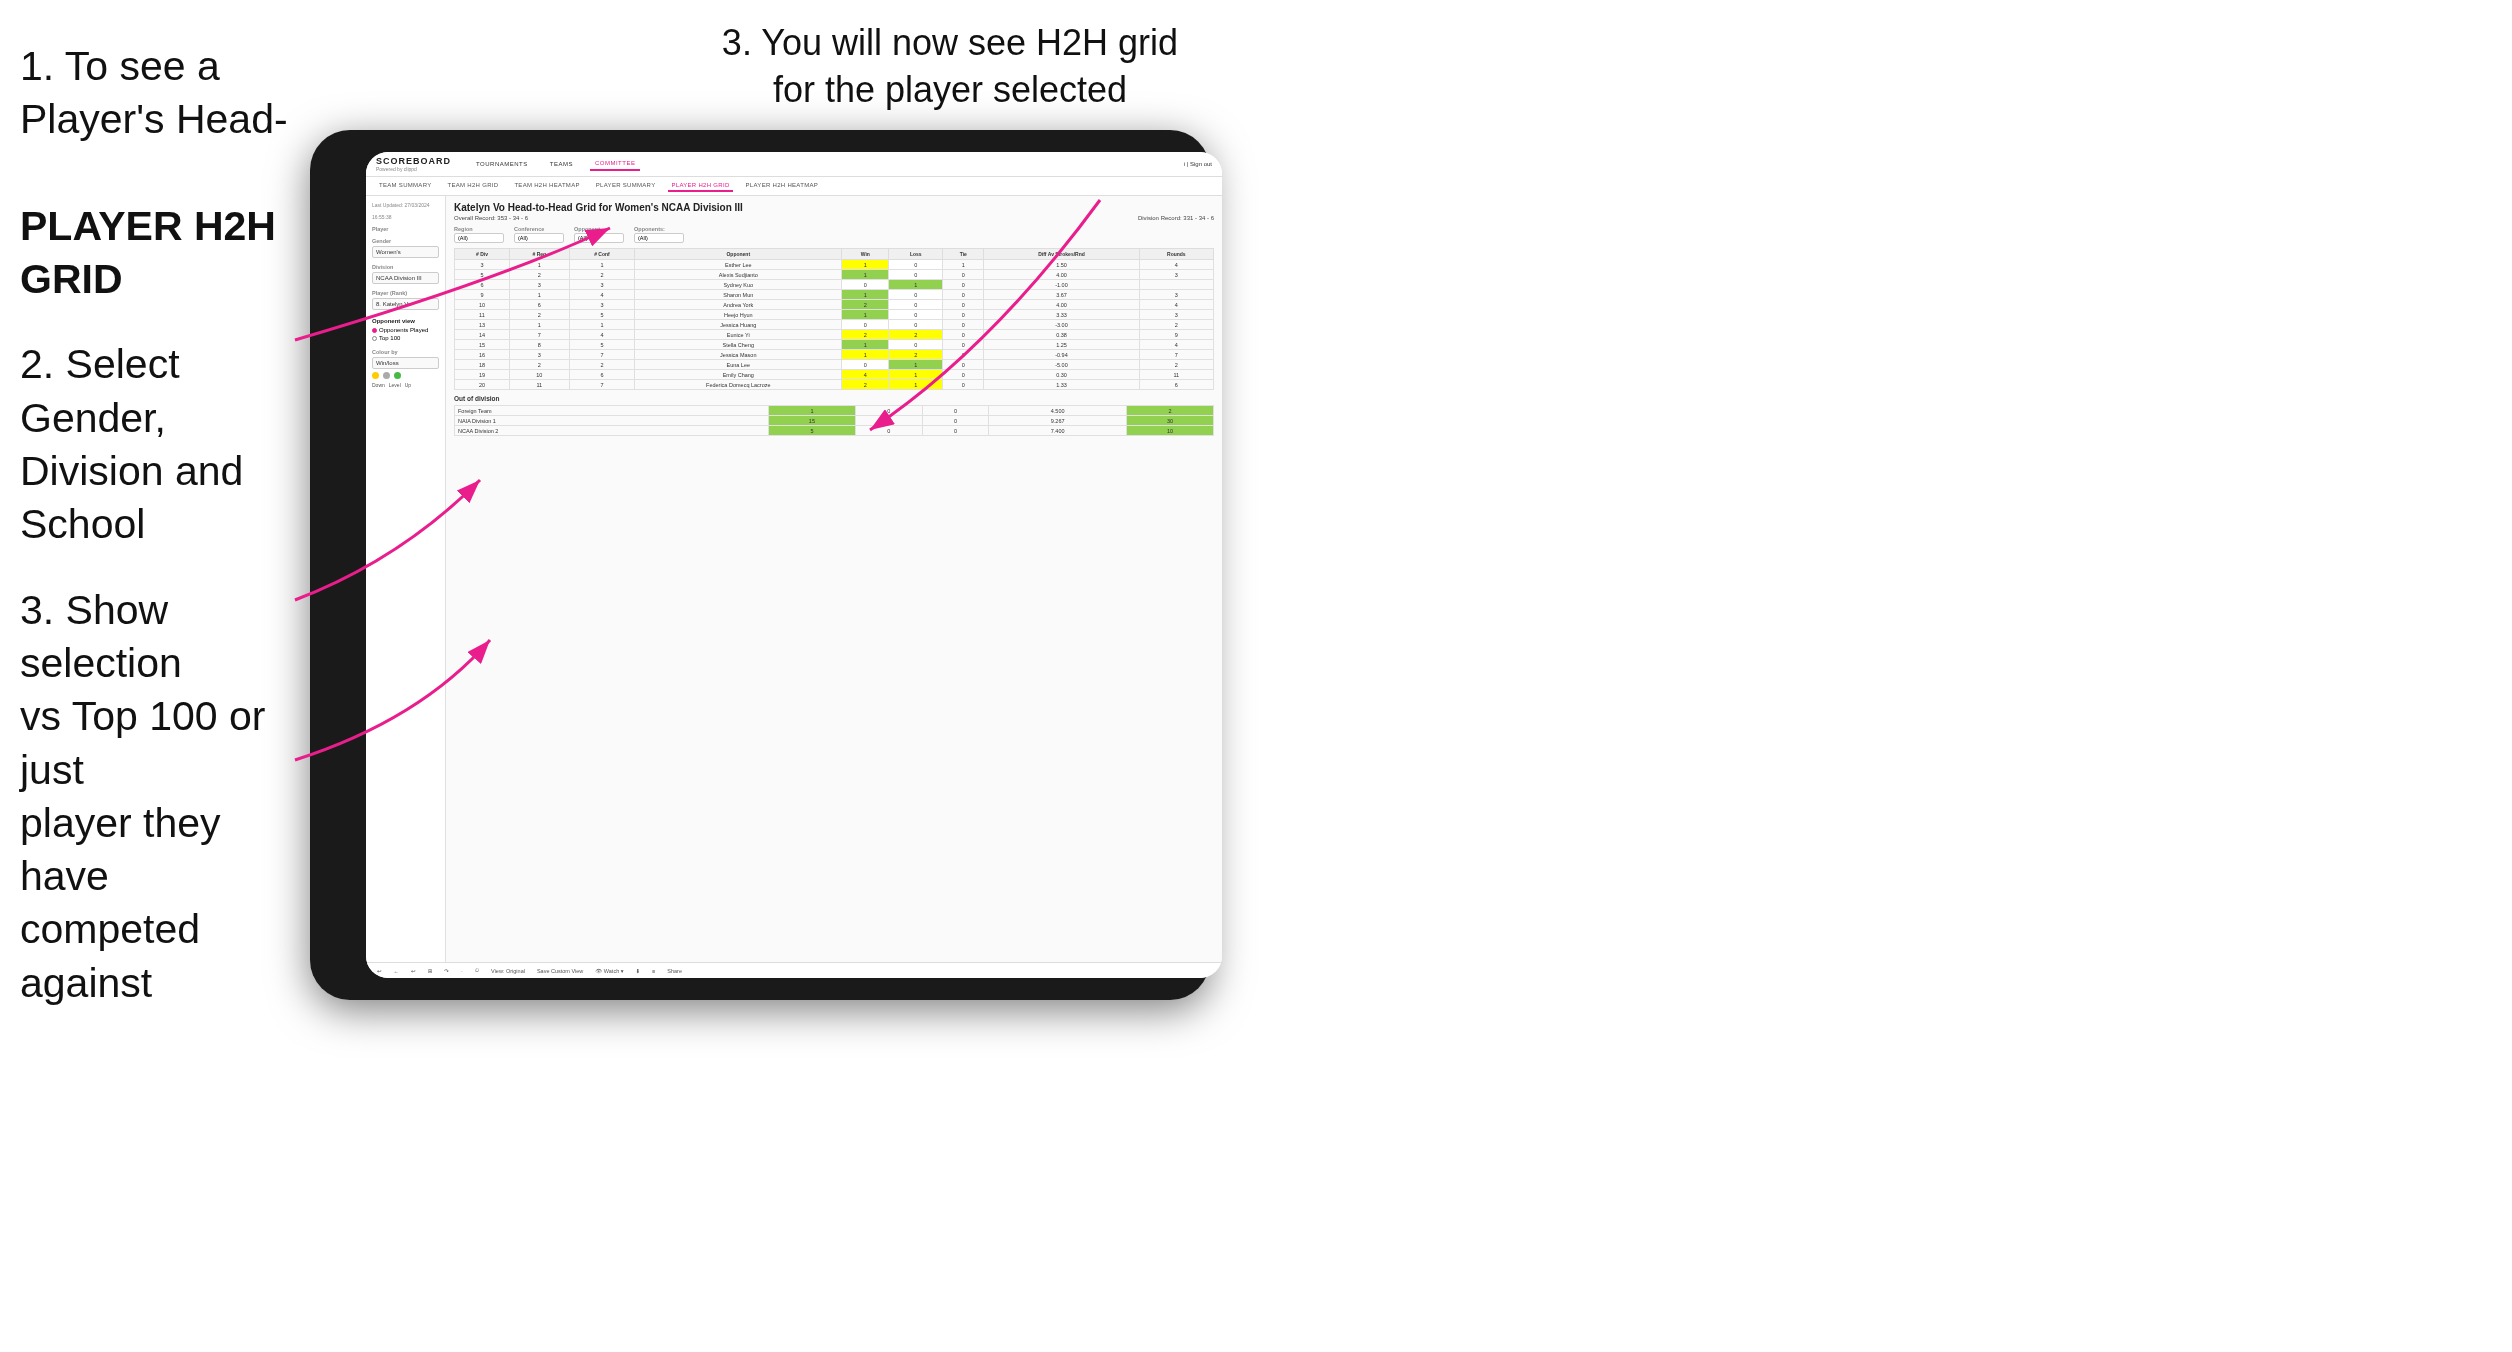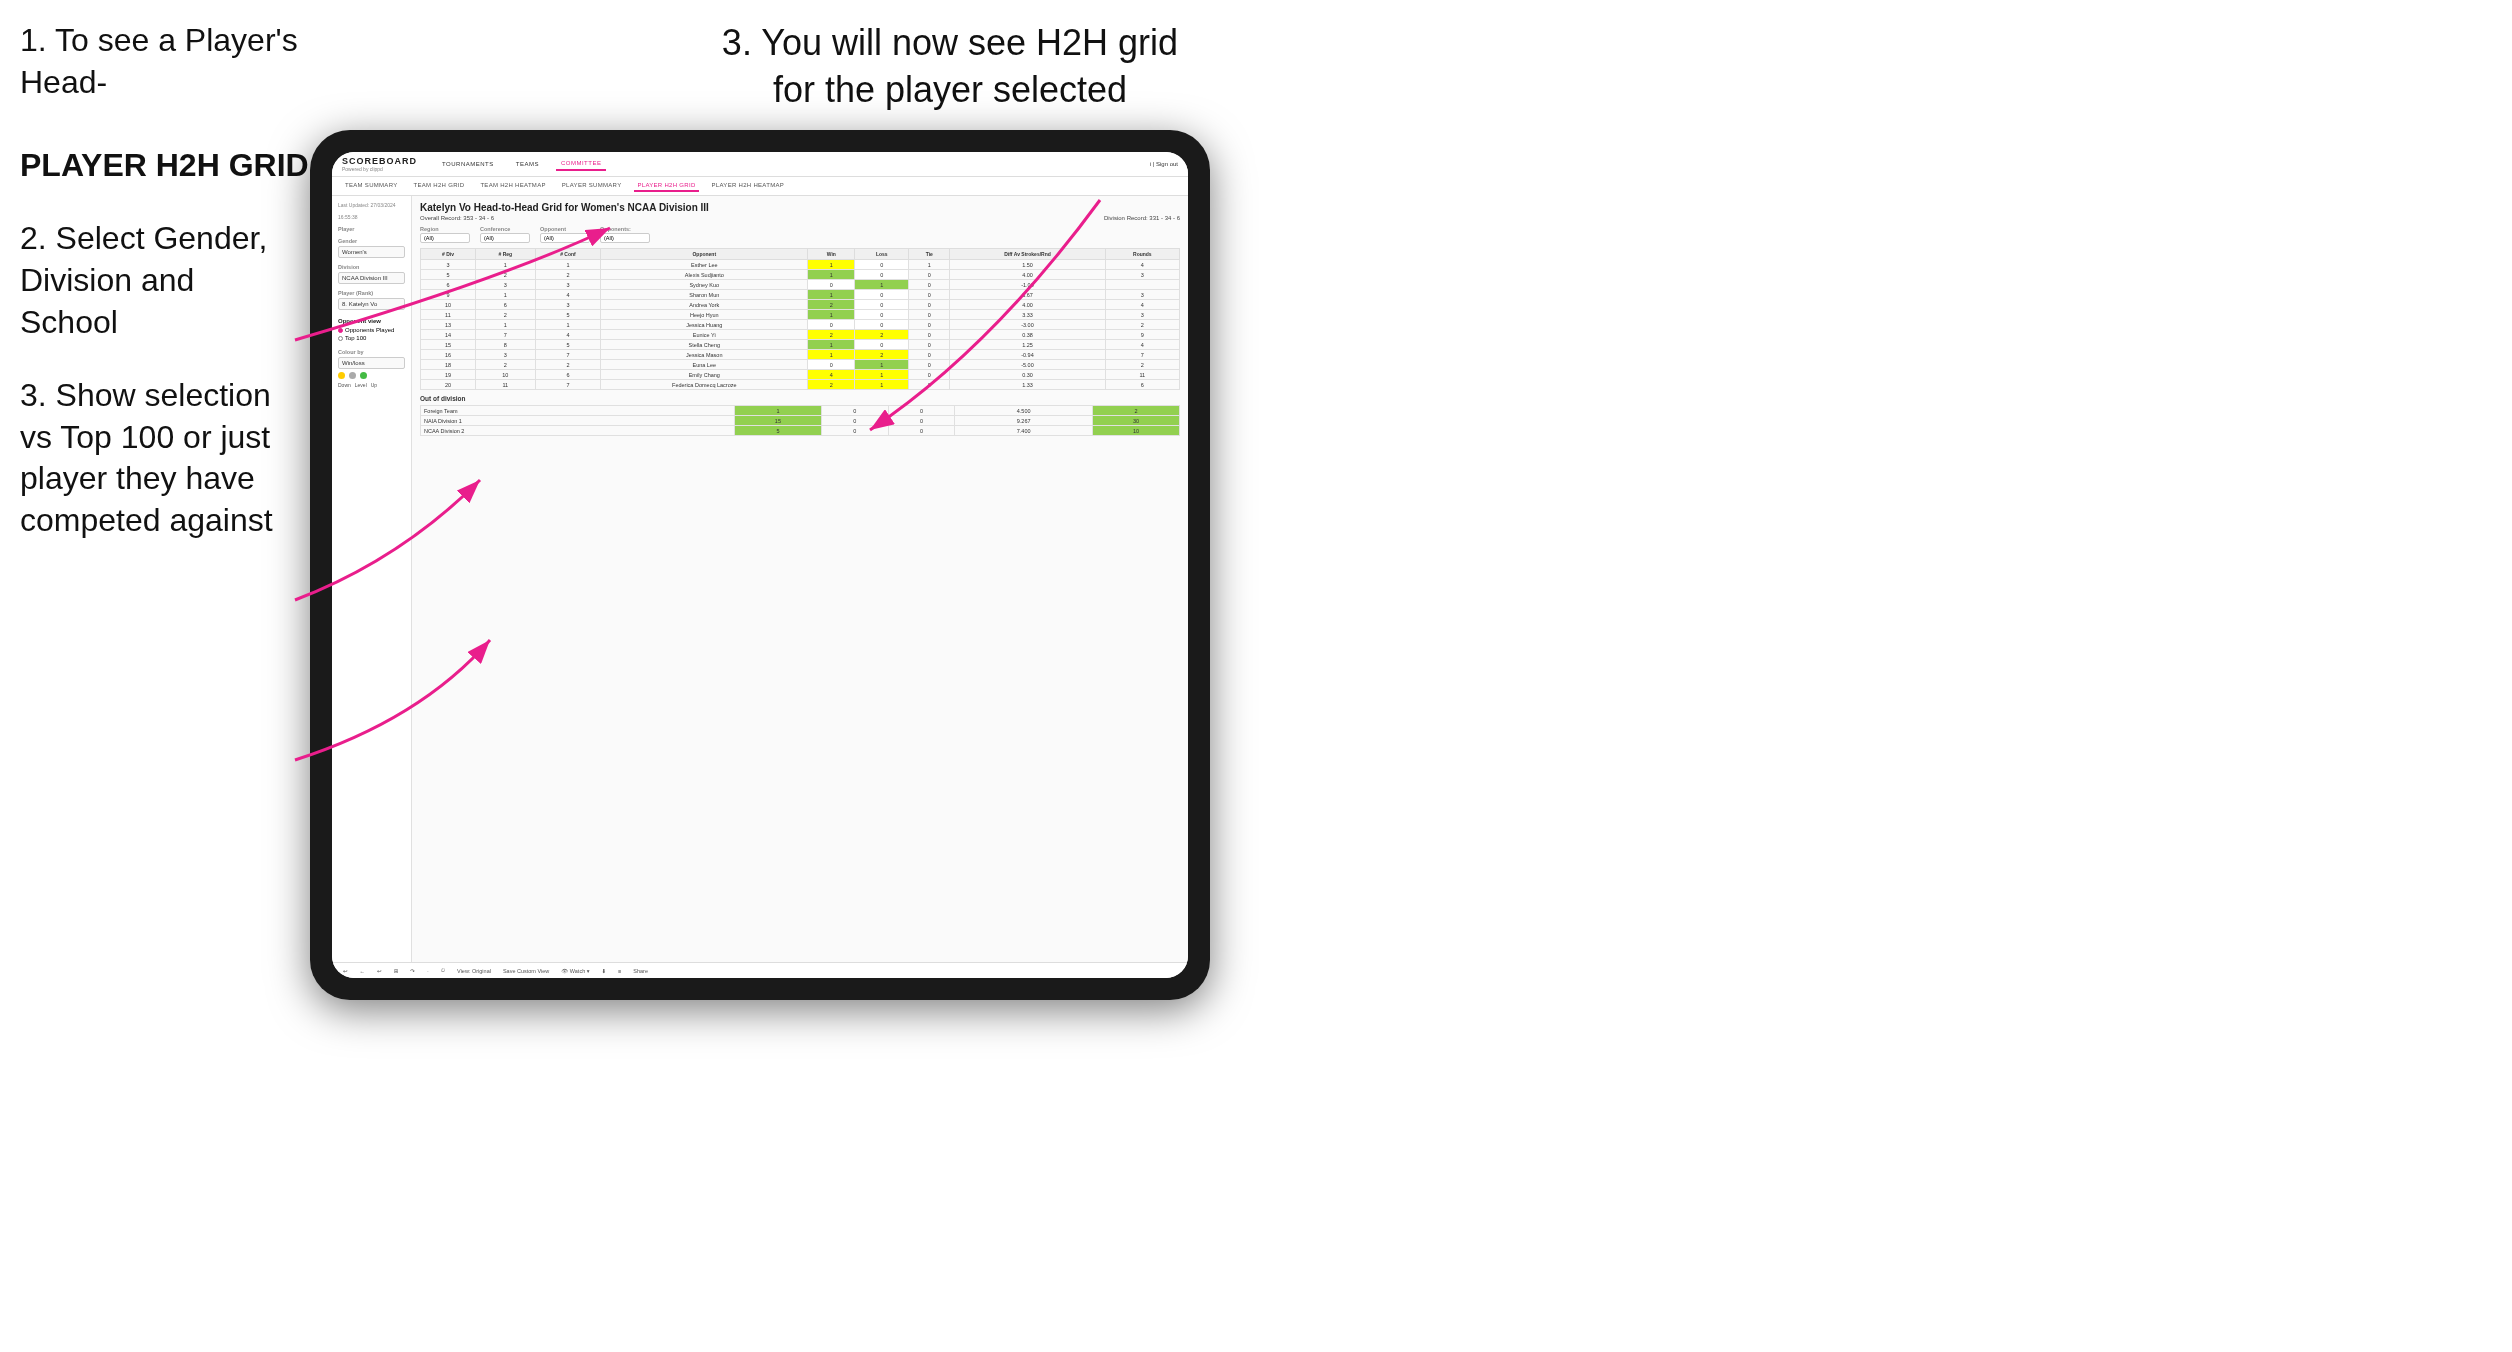--- a/index.html
+++ b/index.html
@@ -16,23 +16,24 @@
     .instructions {
       position: absolute;
       left: 20px;
       top: 20px;
       width: 290px;
     }
     .instruction-block {
       margin-bottom: 32px;
     }
     .instruction-text {
-      font-size: 32px;
+      font-size: 41px;
       line-height: 1.3;
       color: #111;
+      margin-top: 20px;
     }
     .instruction-text strong {
       font-weight: 900;
     }
 
     
     .top-right-instruction {
       position: absolute;
       top: 20px;
       left: 700px;
@@ -55,20 +56,21 @@
       padding: 22px;
       box-shadow: 0 10px 40px rgba(0,0,0,0.5);
     }
     .tablet-screen {
       width: 100%;
       height: 100%;
       background: #f5f5f5;
       border-radius: 22px;
       overflow: hidden;
       position: relative;
+      margin-left: 34px;
     }
 
     
     .app-container {
       width: 100%;
       height: 100%;
       background: #fff;
       display: flex;
       flex-direction: column;
       font-size: 6.5px;

